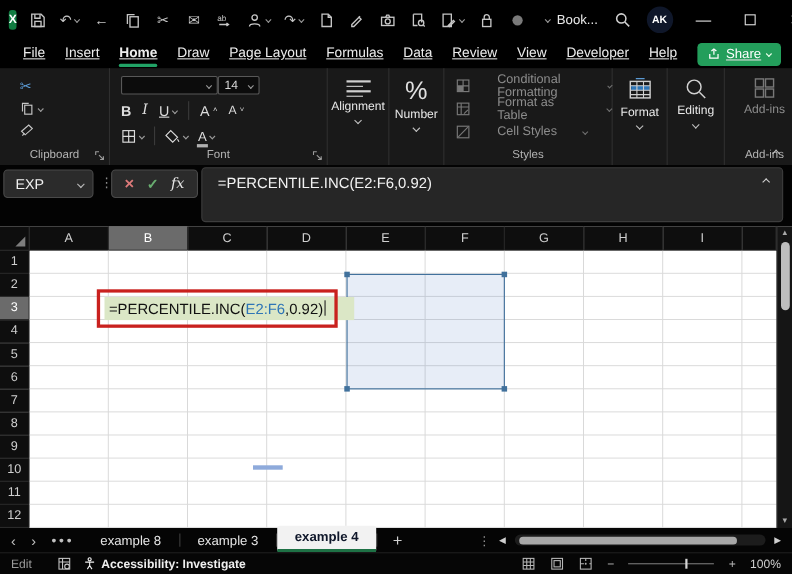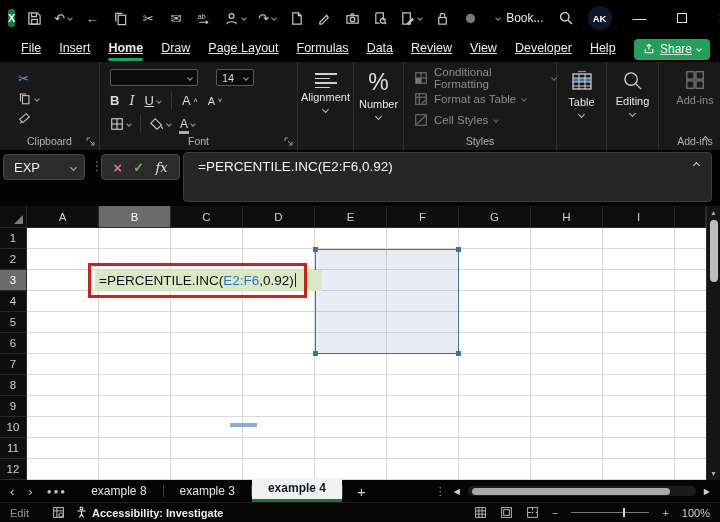--- a/index.html
+++ b/index.html
@@ -52,38 +52,38 @@
 
   .g-clipboard { width:100px; display:flex; padding:7px 0 0 14px; }
   .paste { width:44px; display:flex; flex-direction:column; align-items:center; gap:3px; }
   .paste .blabel { font-size:11px; color:#e8e8e8; }
   .clip-mini { display:flex; flex-direction:column; gap:7px; padding-top:3px; margin-left:4px; }
   .mini-row { display:flex; align-items:center; gap:4px; color:#c6c6c6; height:13px; }
   .mini-row .chev { width:4px; height:4px; color:#9a9a9a; }
   .cut-ic { color:#5b9bd5; font-size:13px; }
 
   .g-font { width:198px; padding:7px 8px 0 10px; }
-  .frow { display:flex; align-items:center; gap:18px; margin-bottom:6px; }
+  .frow { display:flex; align-items:center; gap:0; margin-bottom:6px; }
   .selbox { height:17px; background:#0c0c0c; border:1px solid #585858; border-radius:2px; display:flex;
             align-items:center; color:#d6d6d6; font-size:11px; padding:0 5px; justify-content:space-between; }
   .selbox .chev { width:4px; height:4px; color:#9a9a9a; }
   .fbtn { color:#dcdcdc; font-size:13px; display:flex; align-items:center; gap:3px; }
   .fbtn .chev { width:4px; height:4px; color:#9a9a9a; }
   .vdiv { width:1px; height:17px; background:#3a3a3a; }
   .fontA { position:relative; font-size:12px; color:#dcdcdc; }
   .fontA .bar { position:absolute; left:-1px; right:-1px; bottom:-3px; height:3px; background:#b0b0b0; }
   .supA { font-size:13px; } .supA sup { font-size:7px; } .subA { font-size:11px; } .subA sup { font-size:7px; }
 
   .g-align { width:56px; } .g-number { width:50px; }
   .alines { display:flex; flex-direction:column; gap:3px; margin-top:4px; }
   .alines i { display:block; height:1.6px; background:#d0d0d0; }
   .pct { font-size:23px; font-weight:300; color:#e0e0e0; line-height:26px; }
 
   .g-styles { width:153px; padding:5px 0 0 10px; }
-  .srow { display:flex; align-items:center; gap:6px; height:21px; color:#8d8d8d; font-size:11.5px; }
+  .srow { display:flex; align-items:center; gap:24px; height:21px; color:#8d8d8d; font-size:11.5px; }
   .srow .chev { width:4px; height:4px; color:#6f6f6f; }
   .sicon { color:#787878; }
 
   .g-cells { width:50px; } .g-editing { width:52px; } .g-addins { width:72px; }
   .ribbon-collapse { position:absolute; right:12px; bottom:8px; color:#bdbdbd; }
 
   
   .fbar { position:absolute; top:150px; left:0; right:0; height:56px; background:#030303; }
   .namebox { position:absolute; left:3px; top:4px; width:82px; height:26px; background:#2b2b2b; border:1px solid #4a4a4a;
              border-radius:4px; display:flex; align-items:center; justify-content:space-between; padding:0 8px 0 10px;
@@ -428,21 +428,21 @@
     </div>
 
     <div class="rgroup g-cells">
       <div class="bigbtn">
         <svg width="24" height="24" viewBox="0 0 24 24" fill="none">
             <rect x="3" y="5" width="18" height="15" stroke="#d0d0d0" stroke-width="1.3"></rect>
             <rect x="3.8" y="9" width="16.4" height="4" fill="#2e75b6"></rect>
             <path d="M3 9h18M3 13h18M3 17h18M9 5v15M15 5v15" stroke="#d0d0d0" stroke-width="1"></path>
             <path d="M8 2.5h8" stroke="#5b9bd5" stroke-width="1.3"></path>
           </svg>
-        <span class="blabel">Table</span>
+        <span class="blabel">Format</span>
         <span class="chev"></span>
       </div>
     </div>
 
     <div class="rgroup g-editing">
       <div class="bigbtn">
         <svg width="23" height="23" viewBox="0 0 24 24" fill="none" stroke="#d0d0d0" stroke-width="1.4">
             <circle cx="10.5" cy="10.5" r="6.5"></circle>
             <line x1="15.5" y1="15.5" x2="21" y2="21"></line>
           </svg>

